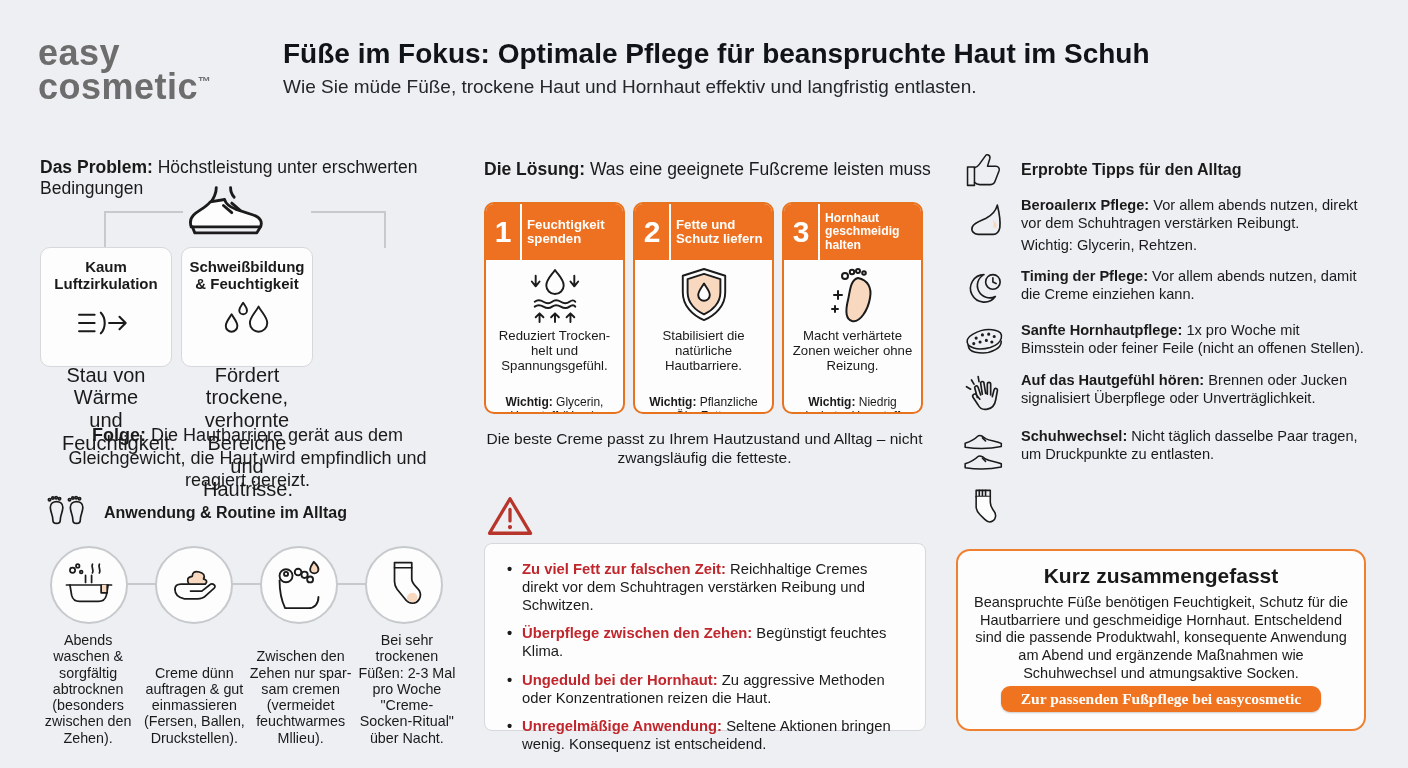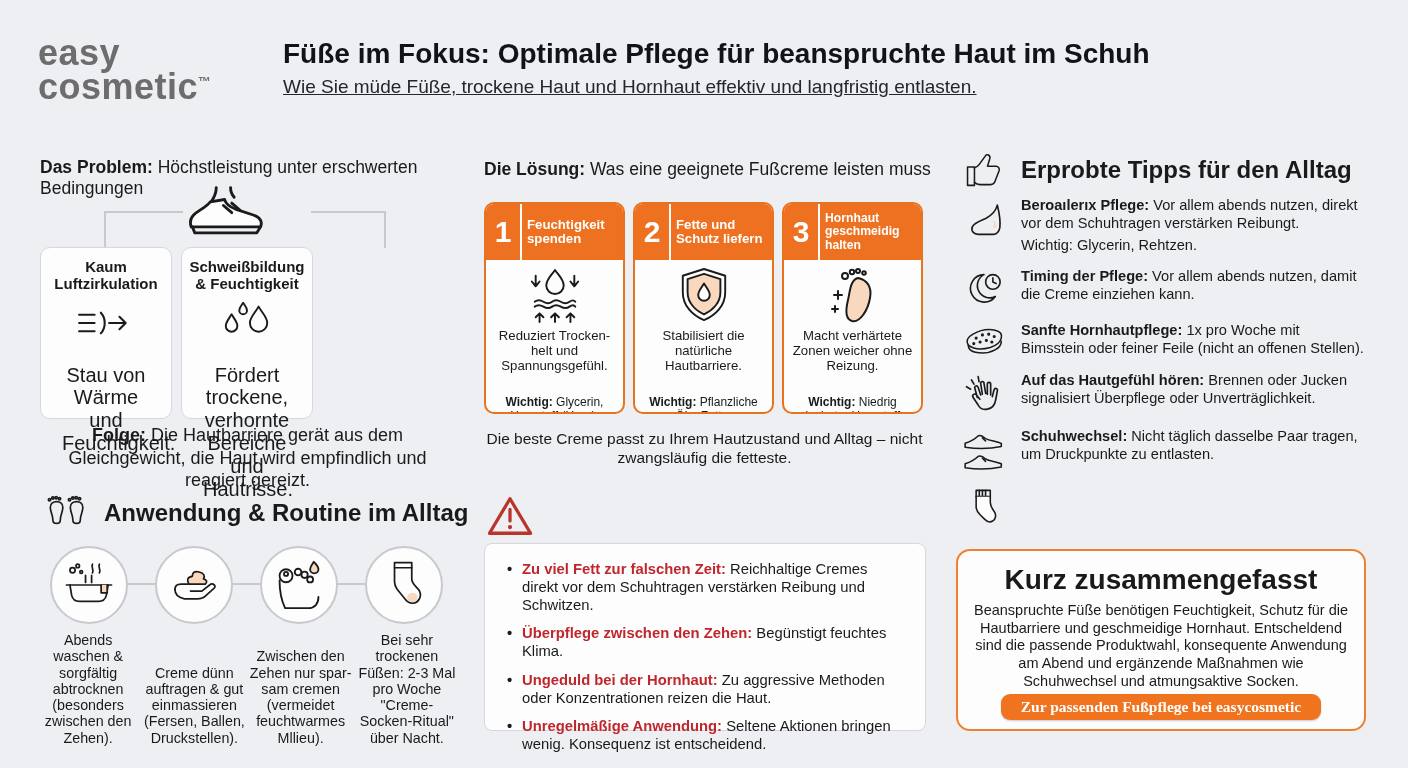--- a/index.html
+++ b/index.html
@@ -7,31 +7,31 @@
   #stage{position:relative;width:1408px;height:768px;background:#edeff2;overflow:hidden;color:#1a1a1a;}
   svg{display:block;}
   .ic{stroke:#1b1b1b;stroke-width:2.4;fill:none;stroke-linecap:round;stroke-linejoin:round;}
   .ic-thin{stroke:#1b1b1b;stroke-width:2;fill:none;stroke-linecap:round;stroke-linejoin:round;}
   .tint{fill:#f8d9c0;}
   
   .logo{position:absolute;left:38px;top:36px;line-height:.95;font-weight:bold;color:#6d6d6d;font-size:36px;letter-spacing:.5px;}
   .logo .tm{font-size:13px;vertical-align:super;font-weight:bold;}
   
   .hd-title{position:absolute;left:283px;top:38px;font-size:28px;font-weight:bold;color:#101418;}
-  .hd-sub{position:absolute;left:283px;top:76px;font-size:19px;color:#23272b;text-decoration:underline;}
+  .hd-sub{position:absolute;left:283px;top:76px;font-size:19px;color:#23272b;}
   
   .sec-line{font-size:17.5px;}
   .sec-line b{font-weight:bold;}
-  .big-h{font-size:24px;font-weight:bold;}
+  .big-h{font-size:16px;font-weight:bold;}
   
   .prob-head{position:absolute;left:40px;top:157px;width:430px;}
   .prob-connector{position:absolute;left:40px;top:182px;}
   .prob-shoe{position:absolute;left:183px;top:184px;}
   .prob-cards{position:absolute;left:40px;top:247px;display:flex;gap:9px;width:415px;}
-  .pcard{width:132px;box-sizing:border-box;background:#fdfdfe;border:1.5px solid #d6d8db;border-radius:10px;padding:11px 5px 8px;height:172px;text-align:center;}
+  .pcard{width:132px;box-sizing:border-box;background:#fdfdfe;border:1.5px solid #d6d8db;border-radius:10px;padding:11px 5px 8px;height:120px;text-align:center;}
   .pcard h4{margin:0;font-size:15px;line-height:1.12;font-weight:bold;}
   .pcard .icw{height:50px;display:flex;align-items:center;justify-content:center;margin:5px 0 3px;}
   .pcard p{margin:16px;font-size:20px;line-height:1.14;}
   .folge{position:absolute;left:40px;top:424px;width:415px;text-align:center;font-size:18px;line-height:1.25;}
   
   .routine-head{position:absolute;left:42px;top:492px;display:flex;align-items:center;gap:12px;}
   .circ-row{position:absolute;left:40px;top:546px;width:415px;height:75px;}
   .circ-line{position:absolute;left:47px;right:53px;top:37px;height:2px;background:#c7cacd;}
   .circ{position:absolute;top:0;width:74px;height:74px;border-radius:50%;background:#fdfdfe;border:2px solid #c7cacd;display:flex;align-items:center;justify-content:center;}
   .cap-row{position:absolute;left:35px;top:632px;width:425px;display:flex;align-items:flex-end;}
@@ -57,21 +57,21 @@
   .pit-item b{color:#c0272d;font-weight:bold;}
   
   .tips-head{position:absolute;left:964px;top:150px;display:flex;align-items:center;gap:13px;}
   .tips-list{position:absolute;left:962px;top:197px;width:404px;}
   .tip{display:flex;gap:15px;margin-bottom:12px;align-items:flex-start;}
   .tip .icw{width:44px;min-width:44px;display:flex;justify-content:center;padding-top:2px;}
   .tip p{margin:0;font-size:14.6px;line-height:1.22;}
   .tip .extra{margin-top:4px;}
   
   .sum-box{position:absolute;left:956px;top:549px;width:410px;height:182px;box-sizing:border-box;background:#fdfdfe;border:2px solid #ef8030;border-radius:14px;padding:11px 16px;text-align:center;}
-  .sum-box h3{margin:2px 0 6px;font-size:28px;font-weight:bold;}
+  .sum-box h3{margin:2px 0 6px;font-size:21px;font-weight:bold;}
   .sum-box p{margin:0;font-size:14.5px;line-height:1.22;}
   .sum-btn{display:inline-block;margin-top:4px;background:#f07420;color:#fff;font-weight:bold;font-size:15.5px;padding:4px 20px;border:none;border-radius:9px;cursor:pointer;font-family:Liberation Serif, serif;box-shadow:0 1px 2px rgba(0,0,0,.2);}
 </style>
 </head>
 <body>
 
 <div id="stage">
 
   <div class="logo">
     <div><span>easy</span></div>

